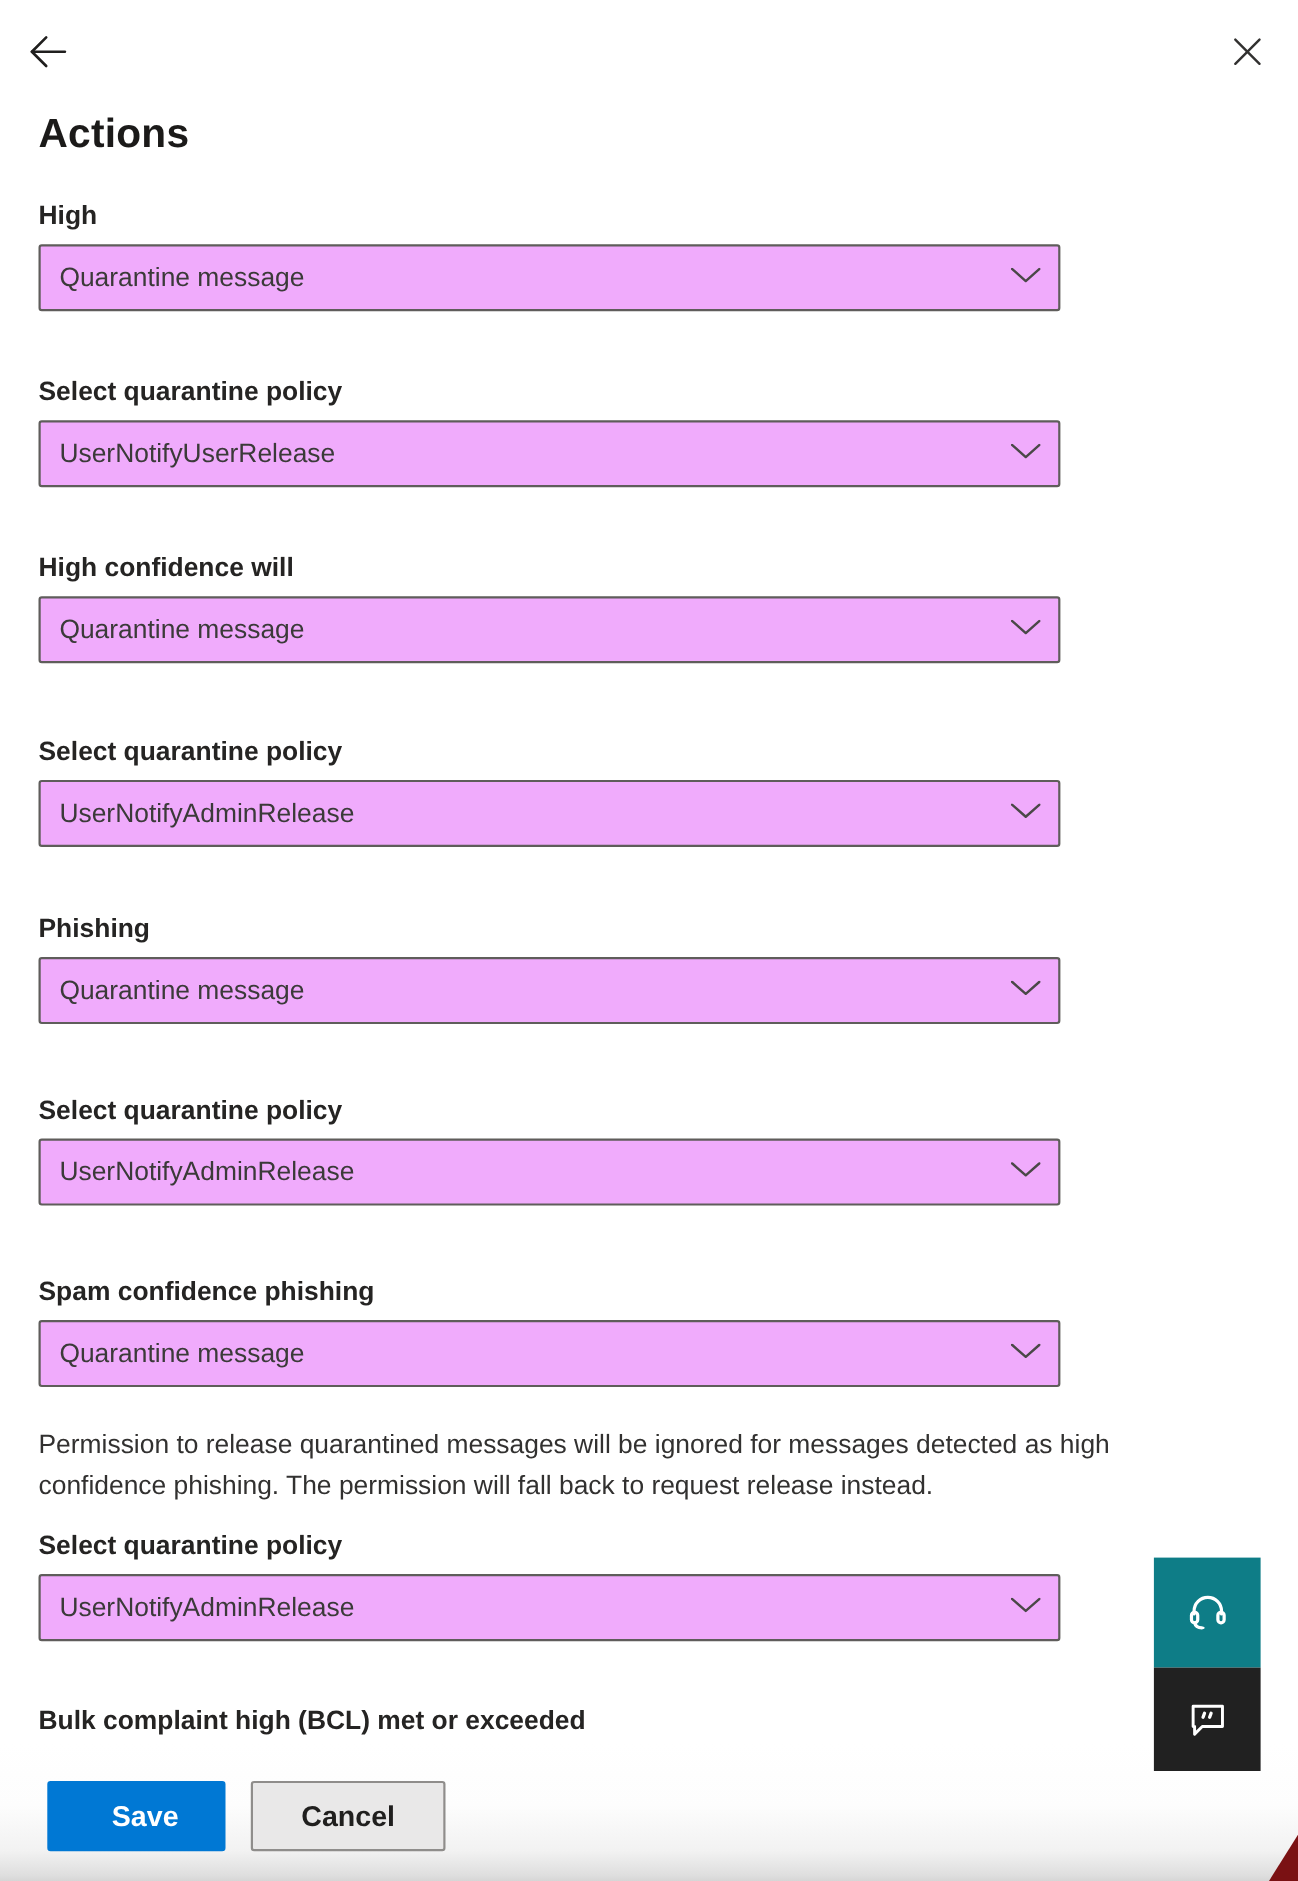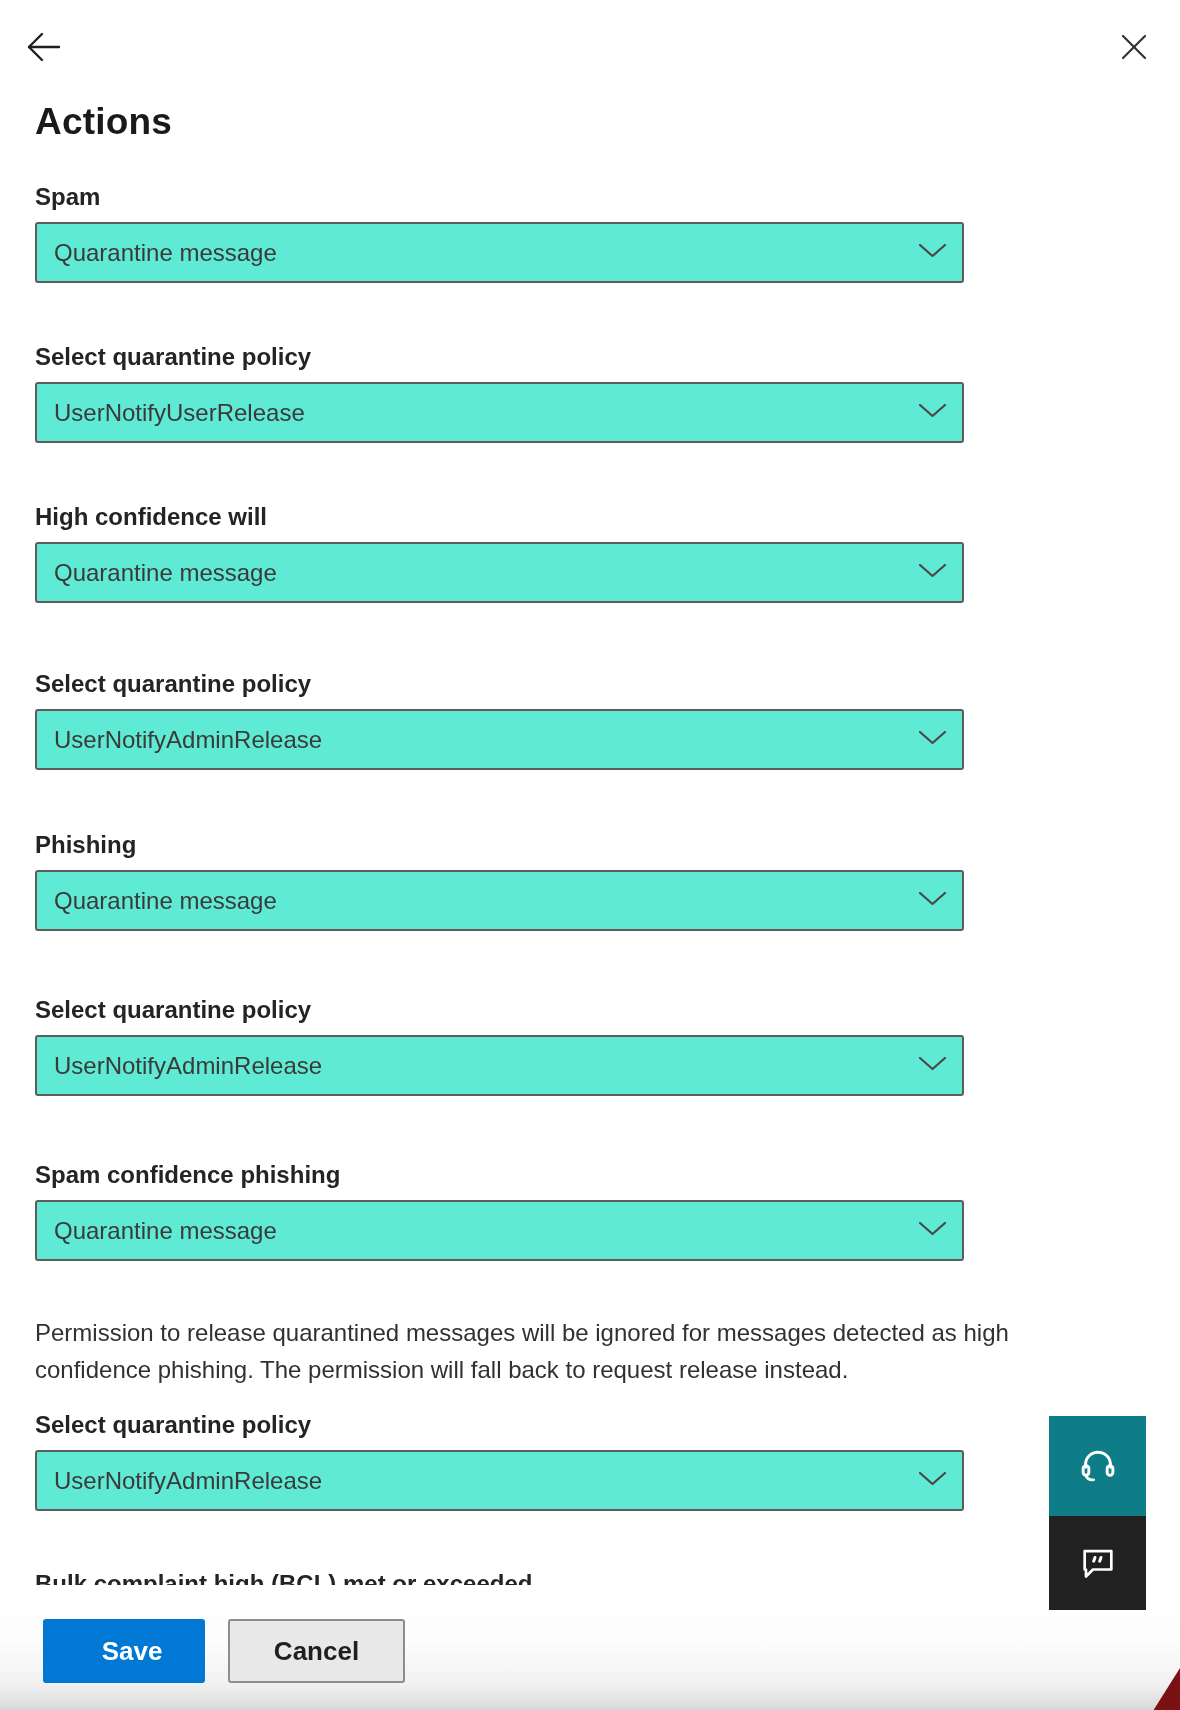--- a/index.html
+++ b/index.html
@@ -33,36 +33,36 @@
   .content{position:absolute;left:0;top:0;width:1180px;padding-left:35px;}
   h1.title{
     margin-top:101px;font-size:37px;line-height:42px;font-weight:700;color:#1b1a19;
     letter-spacing:.2px;
   }
   .lbl{
     font-weight:700;font-size:24px;line-height:25px;color:var(--text-dark);
   }
   .dd{
     position:relative;width:929px;height:61px;
-    border:2px solid var(--border-gray);border-radius:3px;background:#5eead4;
+    border:2px solid var(--border-gray);border-radius:3px;background:#f0abfc;
     display:flex;align-items:center;cursor:pointer;
   }
   .dd .dd-val{
     padding-left:17px;font-size:24px;color:var(--text-value);font-weight:400;
     white-space:nowrap;overflow:hidden;
   }
   .dd .chev{position:absolute;right:16px;top:50%;transform:translateY(-50%);}
   .indent{}
   .mt-41{margin-top:41px;}
   .mt-13{margin-top:13px;}
   .mt-61{margin-top:61px;}
   .mt-62{margin-top:62px;}
   .mt-66{margin-top:66px;}
   .mt-68{margin-top:68px;}
-  .mt-46{margin-top:53px;}
+  .mt-46{margin-top:34px;}
   .mt-24{margin-top:24px;}
   .mt-60{margin-top:60px;}
   .note{
     width:1020px;font-size:24px;line-height:37px;color:#323130;font-weight:400;
   }
 
   
   .footer{
     position:absolute;left:0;top:1585px;width:1180px;height:125px;
     background:linear-gradient(180deg,#ffffff 0%,#fdfdfd 45%,#f2f2f2 78%,#dedede 96%,#d6d6d6 100%);
@@ -115,21 +115,21 @@
       <svg width="26" height="26" viewBox="0 0 26 26" fill="none" stroke="#323130" stroke-width="2.2" stroke-linecap="round">
         <path d="M2 2 L24 24"></path>
           <path d="M24 2 L2 24"></path>
       </svg>
     </span>
   </button>
 
   <div class="content">
     <h1 class="title">Actions</h1>
 
-    <div class="lbl mt-41">Spam</div>
+    <div class="lbl mt-41">High</div>
     <div class="dd mt-13" role="combobox">
       <span class="dd-val">Quarantine message</span>
       <span class="chev">
         <svg width="27" height="14" viewBox="0 0 27 14" fill="none" stroke="#4a4847" stroke-width="2.2" stroke-linecap="round" stroke-linejoin="round">
             <path d="M1 1 L13.5 12 L26 1"></path>
           </svg>
       </span>
     </div>
     <div class="indent">
       <div class="lbl mt-61">Select quarantine policy</div>

